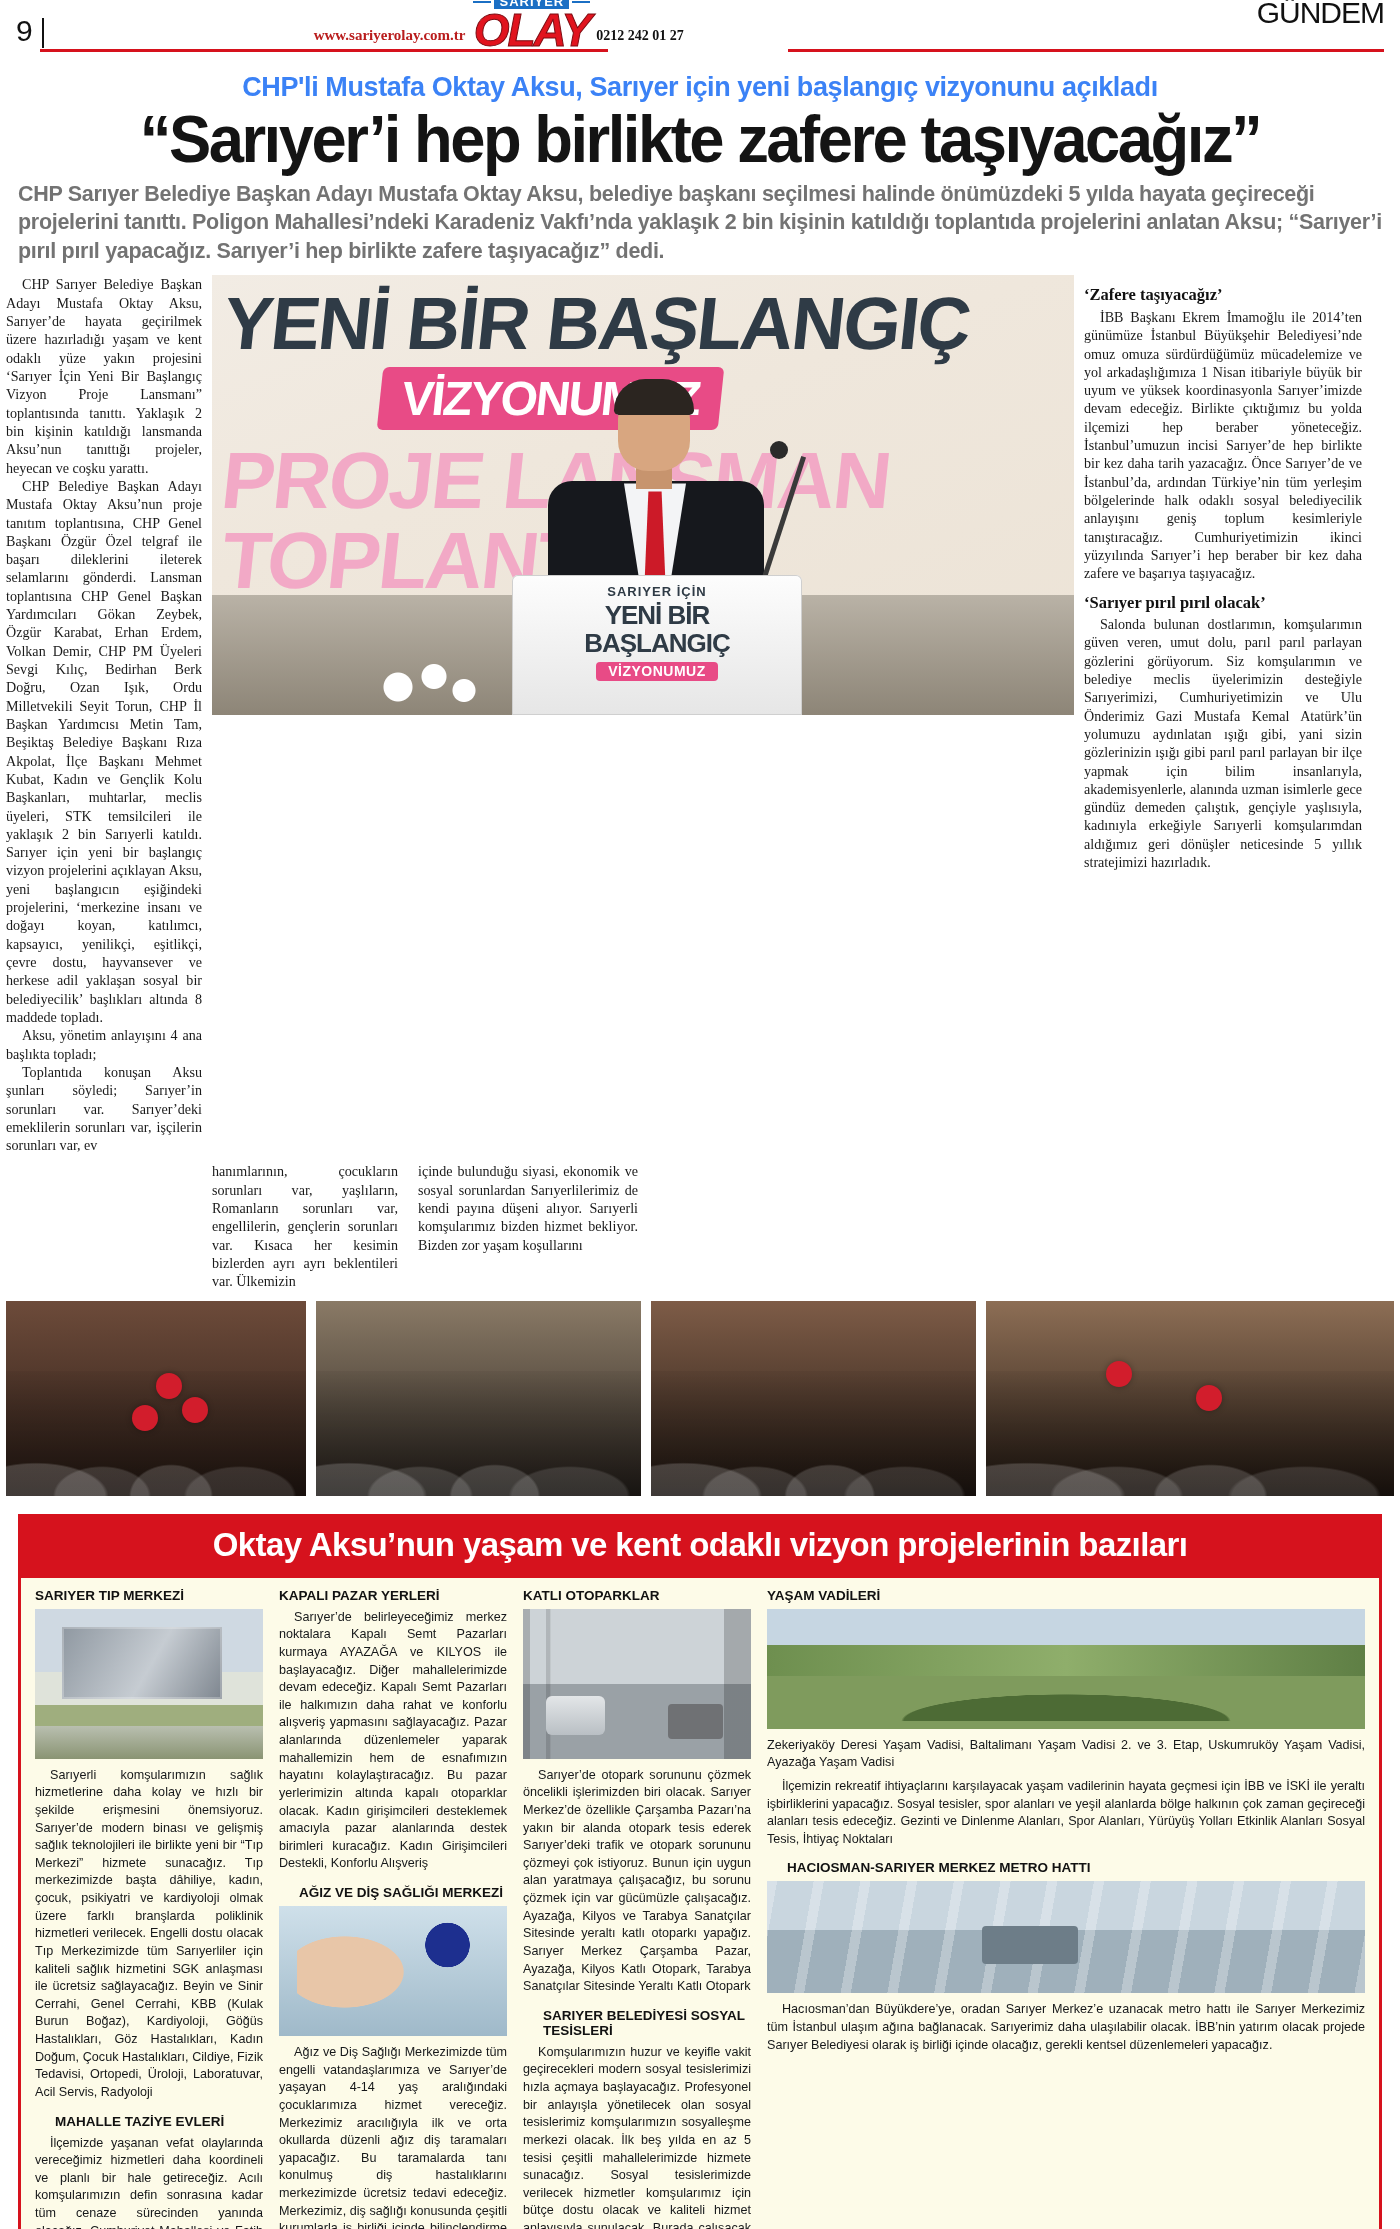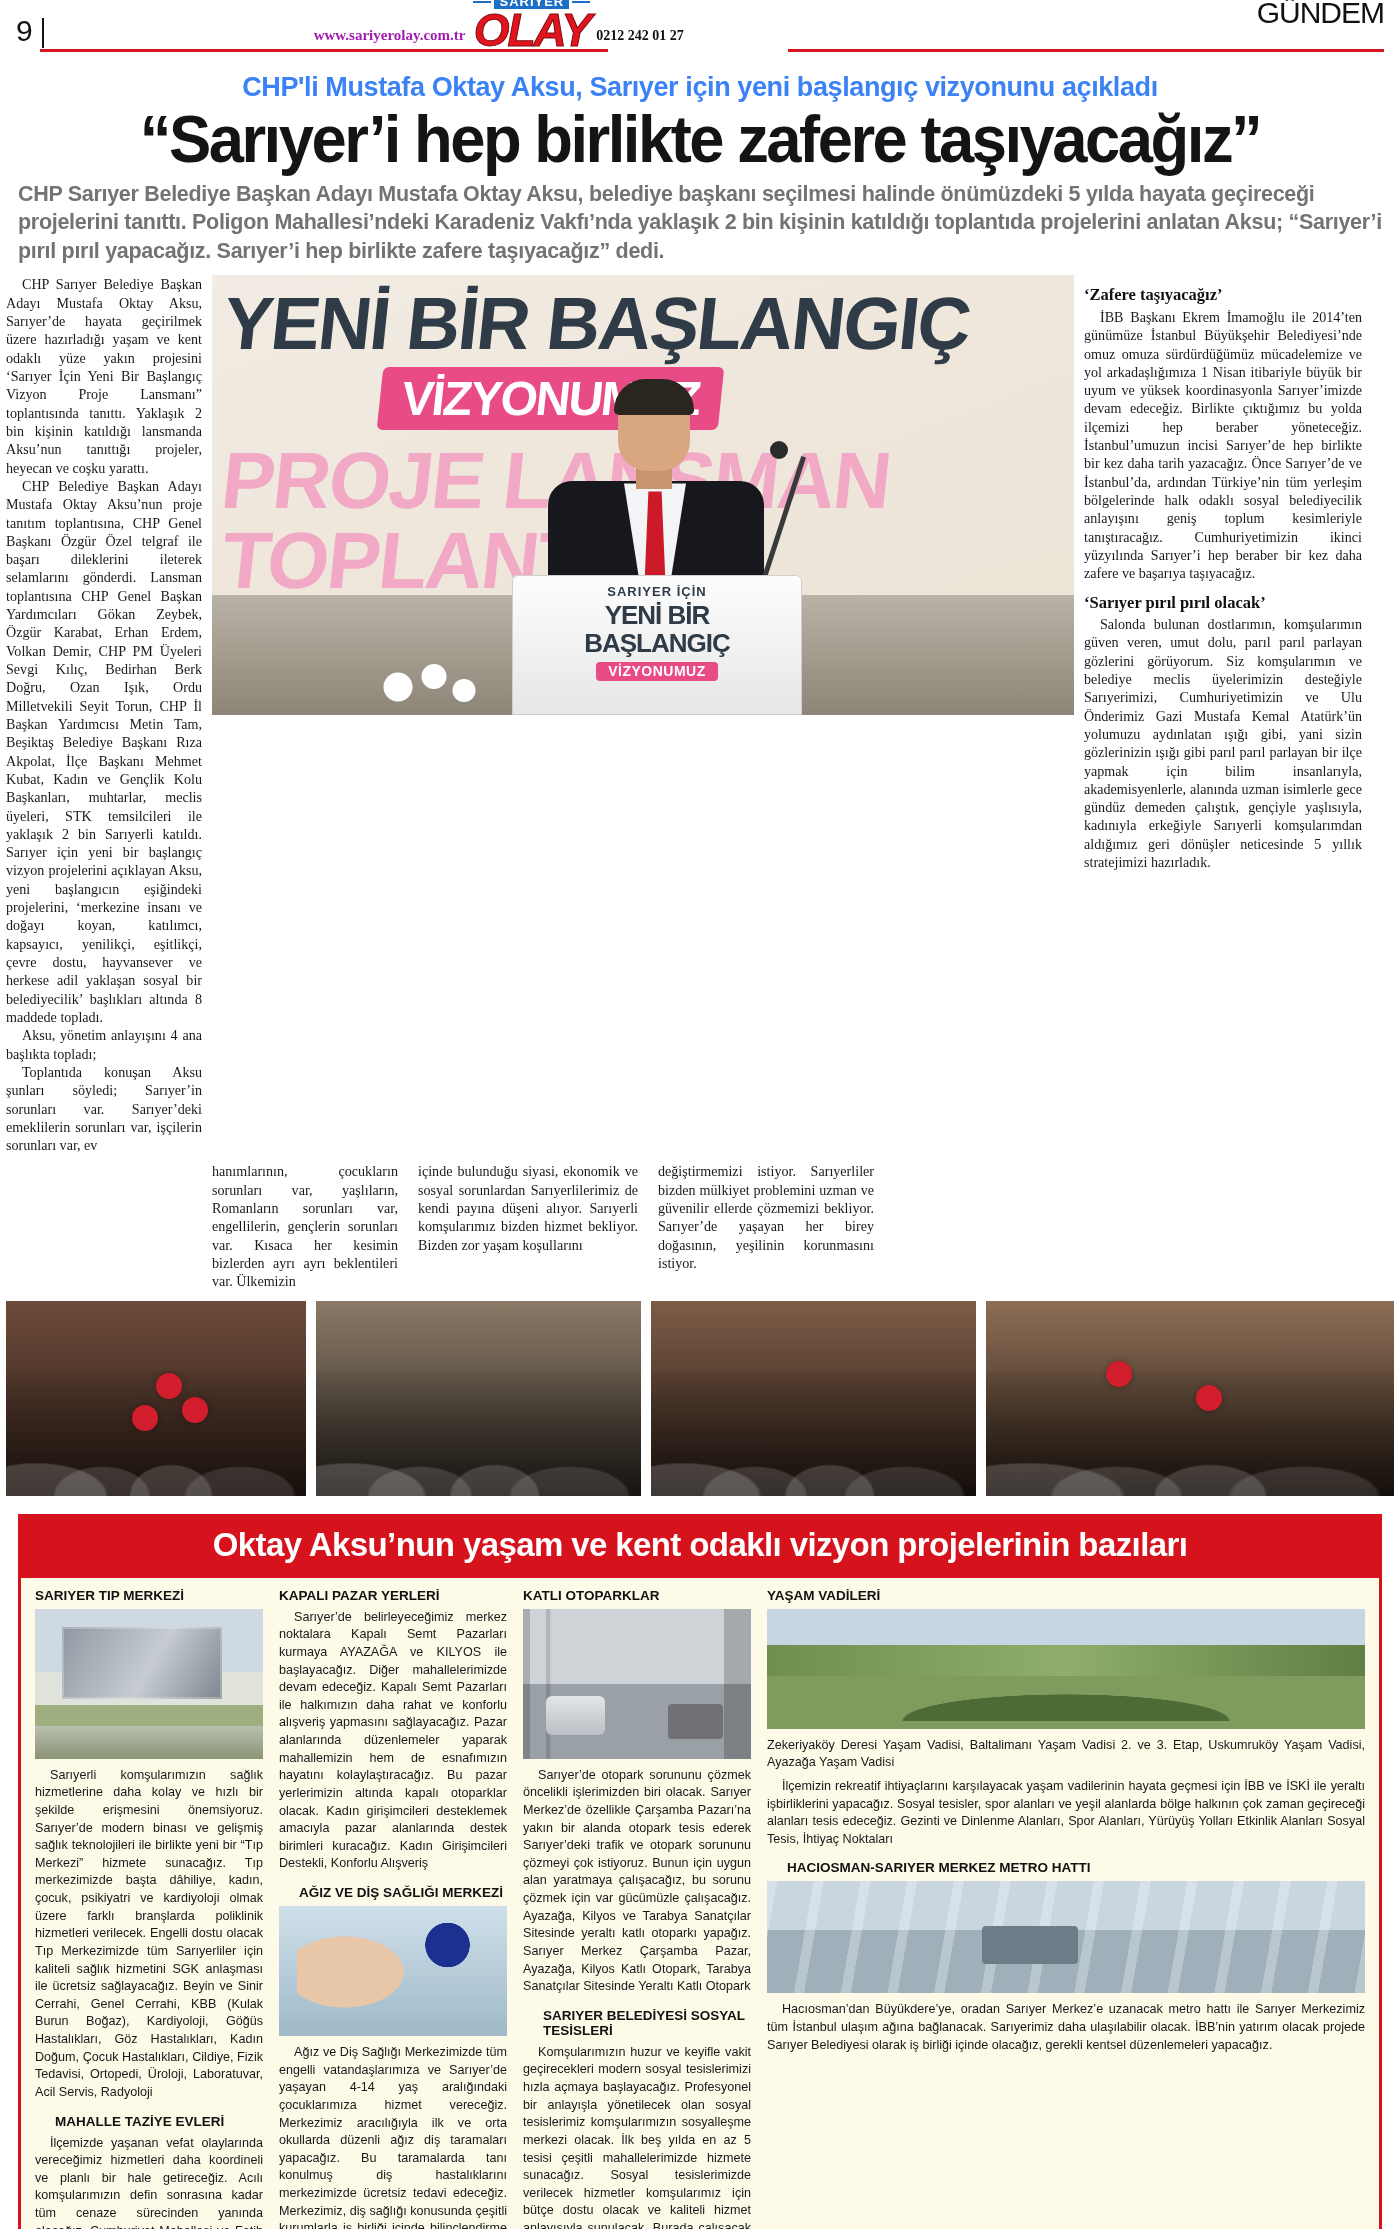--- a/index.html
+++ b/index.html
@@ -41,21 +41,21 @@
     height: 30px;
     background: #111;
     margin: 0 0 0 10px;
     align-self: flex-end;
   }
   .mh-left-spacer { flex: 0 0 270px; }
   .site-url {
     font-family: "Liberation Serif", serif;
     font-weight: bold;
     font-size: 15px;
-    color: #a21caf;
+    color: #b91c1c;
     padding-bottom: 4px;
     white-space: nowrap;
   }
   .logo-block {
     margin: 0 6px 0 8px;
     text-align: center;
     line-height: 1;
     position: relative;
     top: 2px;
   }
@@ -555,23 +555,20 @@
   </div>
 
   <div class="body-top" style="margin-top:8px;">
     <div style="flex:0 0 196px;"></div>
     <div class="bodytext" style="flex:0 0 186px;">
       <p style="text-indent:0">hanımlarının, çocukların sorunları var, yaşlıların, Romanların sorunları var, engellilerin, gençlerin sorunları var. Kısaca her kesimin bizlerden ayrı ayrı beklentileri var. Ülkemizin</p>
     </div>
     <div class="bodytext" style="flex:0 0 220px; margin-left:10px;">
       <p style="text-indent:0">içinde bulunduğu siyasi, ekonomik ve sosyal sorunlardan Sarıyerlilerimiz de kendi payına düşeni alıyor. Sarıyerli komşularımız bizden hizmet bekliyor. Bizden zor yaşam koşullarını</p>
     </div>
-    <div class="bodytext" style="flex:0 0 216px; margin-left:10px;">
-      <p style="text-indent:0">değiştirmemizi istiyor. Sarıyerliler bizden mülkiyet problemini uzman ve güvenilir ellerde çözmemizi bekliyor. Sarıyer’de yaşayan her birey doğasının, yeşilinin korunmasını istiyor.</p>
-    </div>
     <div style="flex:1 1 auto;"></div>
   </div>
 
   <div class="photostrip">
     <div class="ps ps1">
       <div class="ps-crowd"></div>
       <div class="ps-flower" style="left:150px; top:72px;"></div>
       <div class="ps-flower" style="left:176px; top:96px;"></div>
       <div class="ps-flower" style="left:126px; top:104px;"></div>
     </div>

